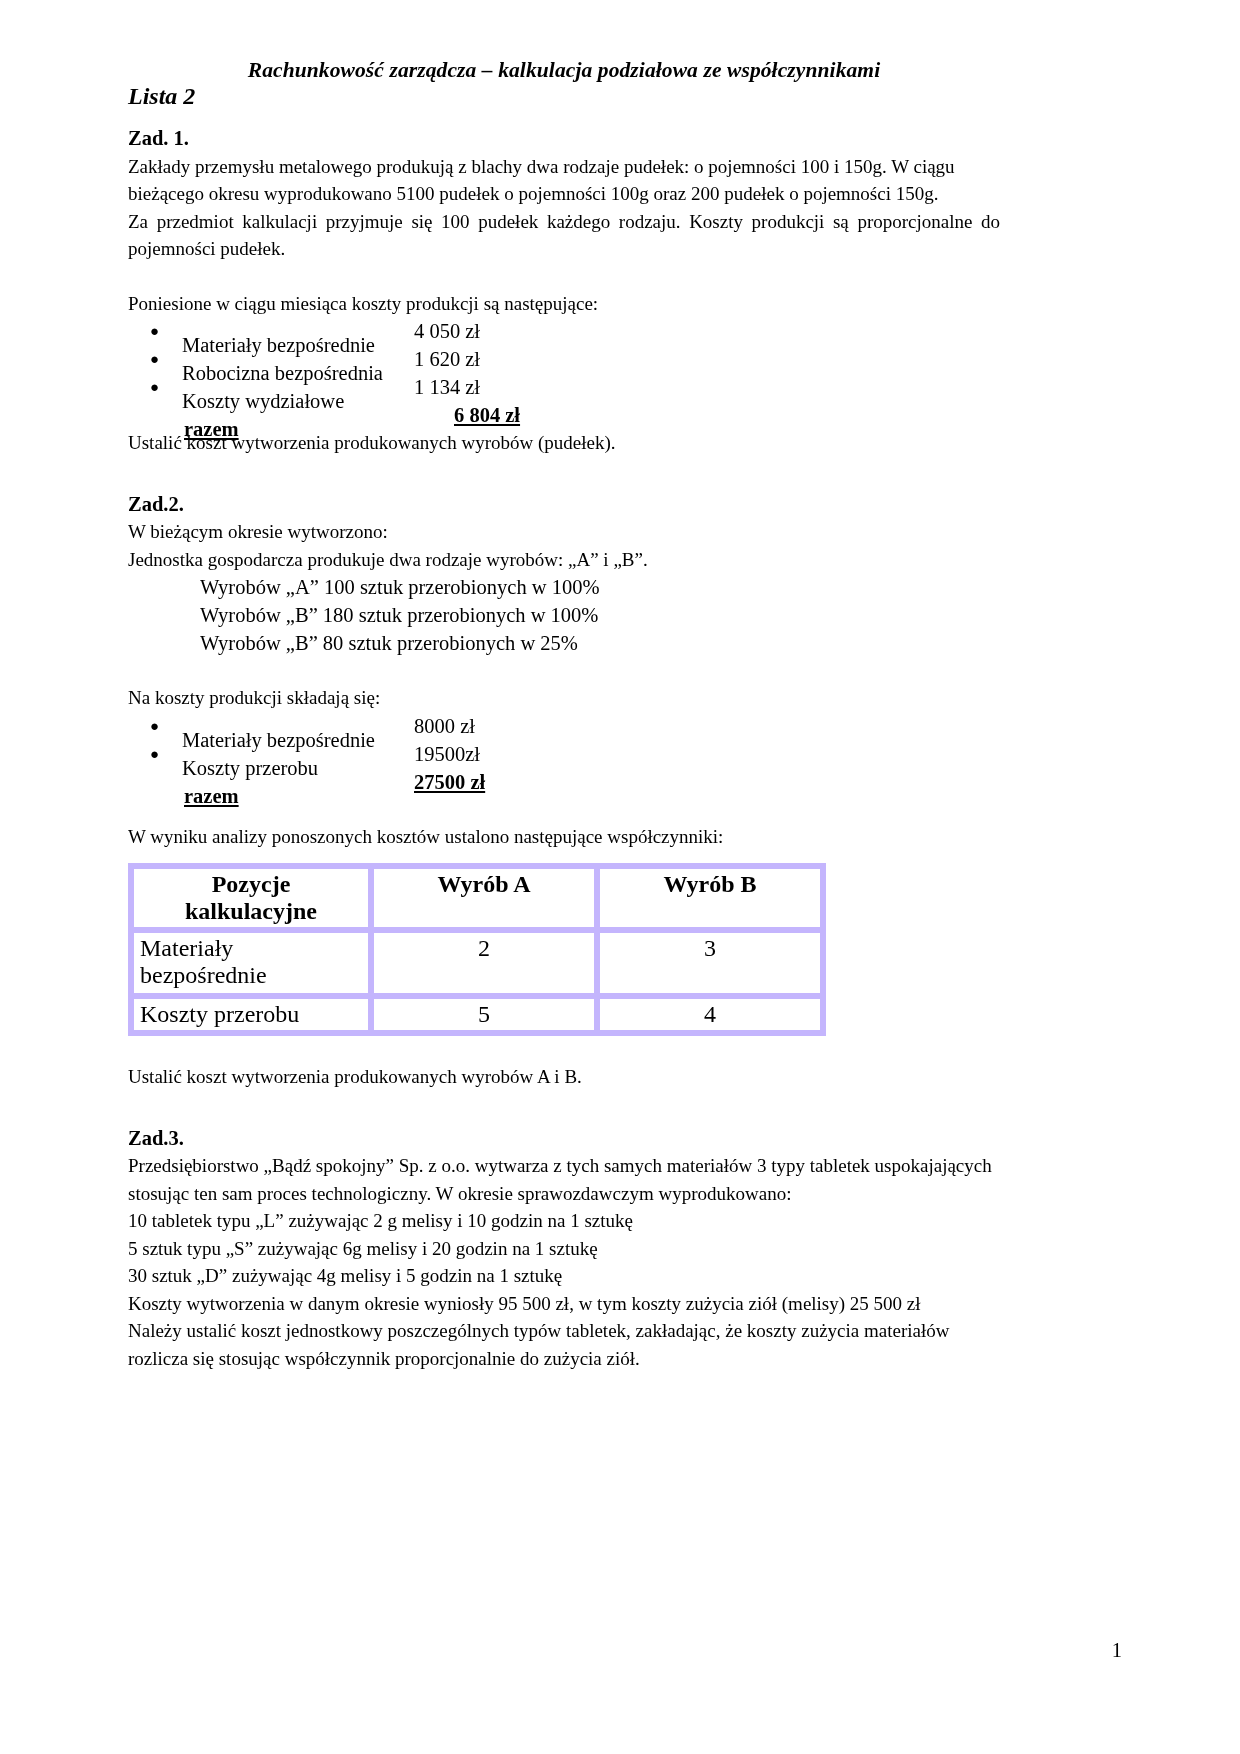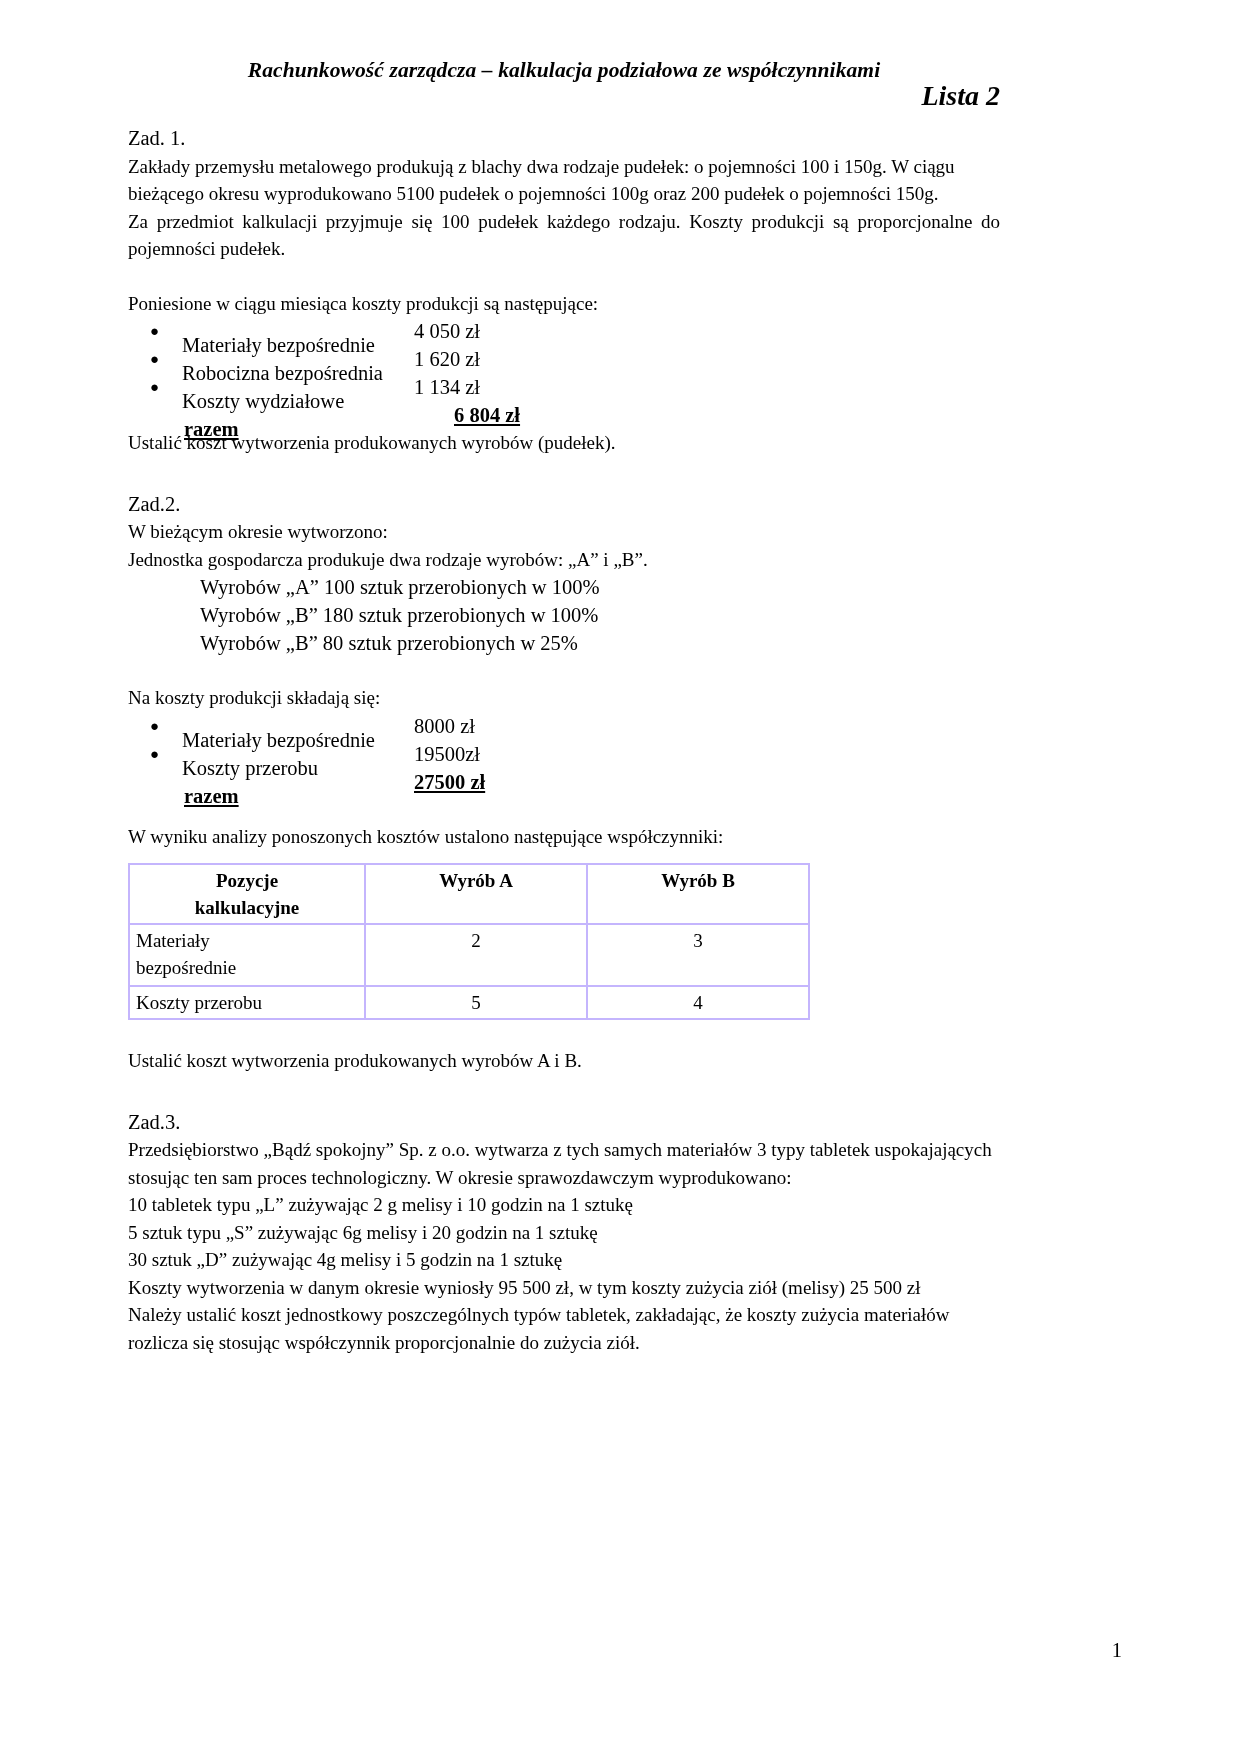--- a/index.html
+++ b/index.html
@@ -33,31 +33,31 @@
   .doc-title {
     text-align: center;
     font-weight: bold;
     font-style: italic;
     font-size: 21.5px;
     line-height: 25px;
     letter-spacing: 0.1px;
     margin: 0 0 0 0;
   }
   .doc-subtitle {
-    text-align: right;
+    text-align: left;
     font-weight: bold;
     font-style: italic;
-    font-size: 28px;
+    font-size: 24px;
     line-height: 26px;
     margin: 0 0 16px 0;
   }
 
   
   .heading {
-    font-weight: normal;
+    font-weight: bold;
     font-size: 20.5px;
     line-height: 27.5px;
     margin: 0;
   }
   .para {
     font-size: 19px;
     line-height: 27.5px;
     margin: 0;
   }
   .para.justify {
@@ -109,22 +109,22 @@
 
   
   .coef-table {
     border-collapse: collapse;
     margin: 0;
     width: 638px;
     table-layout: fixed;
   }
   .coef-table th,
   .coef-table td {
-    border: 2px solid #c4b5fd;
-    font-size: 19px;
+    border: 6px solid #c4b5fd;
+    font-size: 24px;
     line-height: 27px;
     padding: 2px 6px;
     vertical-align: top;
   }
   .coef-table th {
     font-weight: bold;
     text-align: center;
   }
   .coef-table td.cell-label {
     text-align: left;

